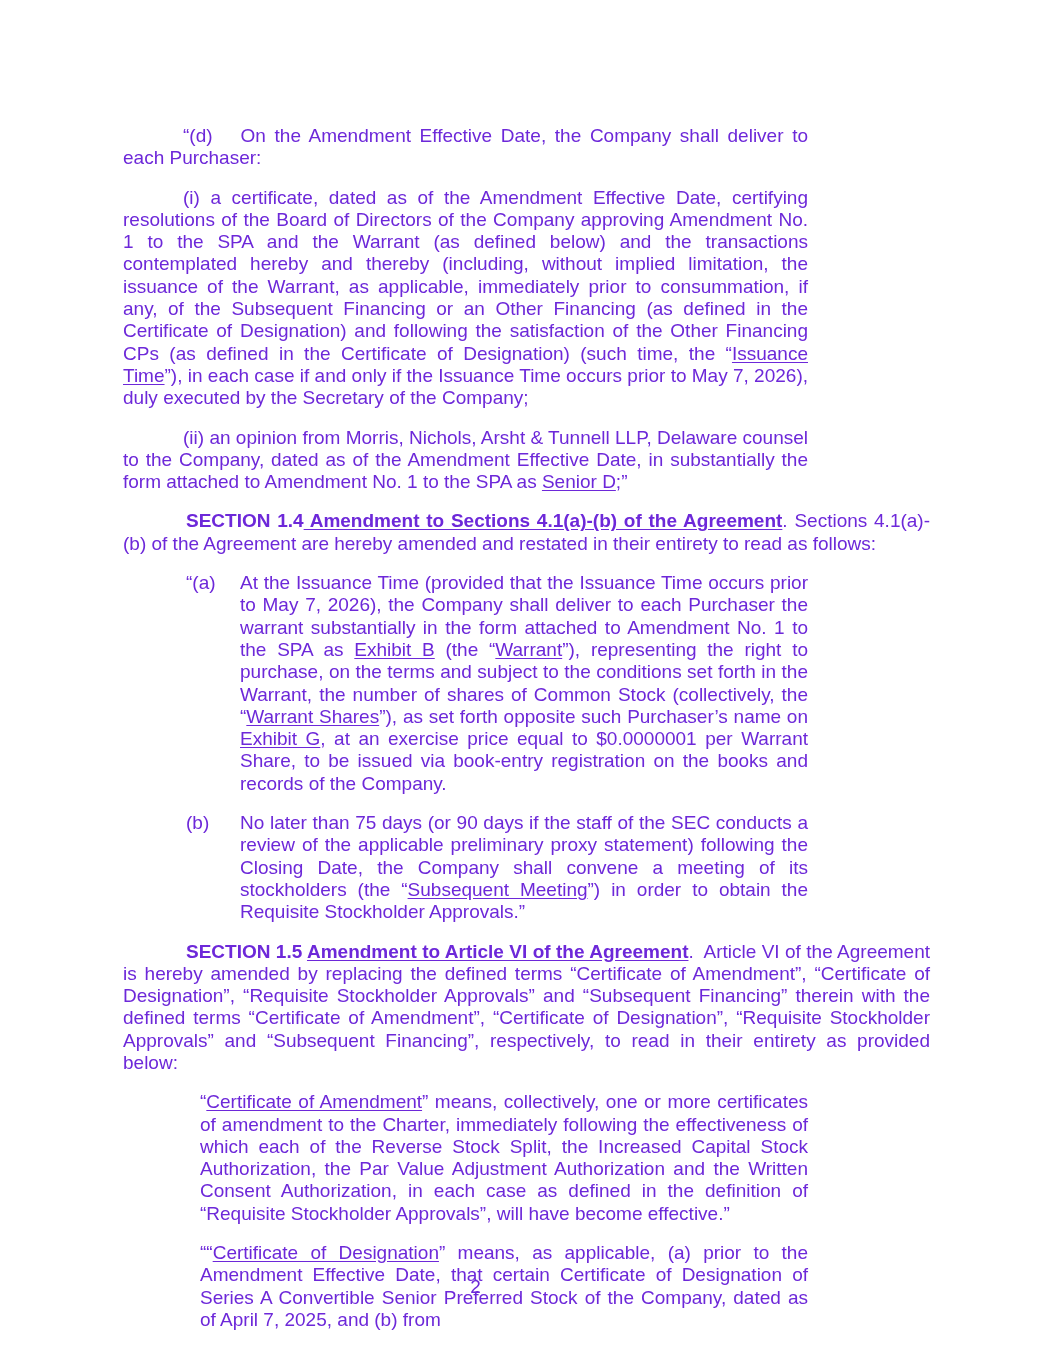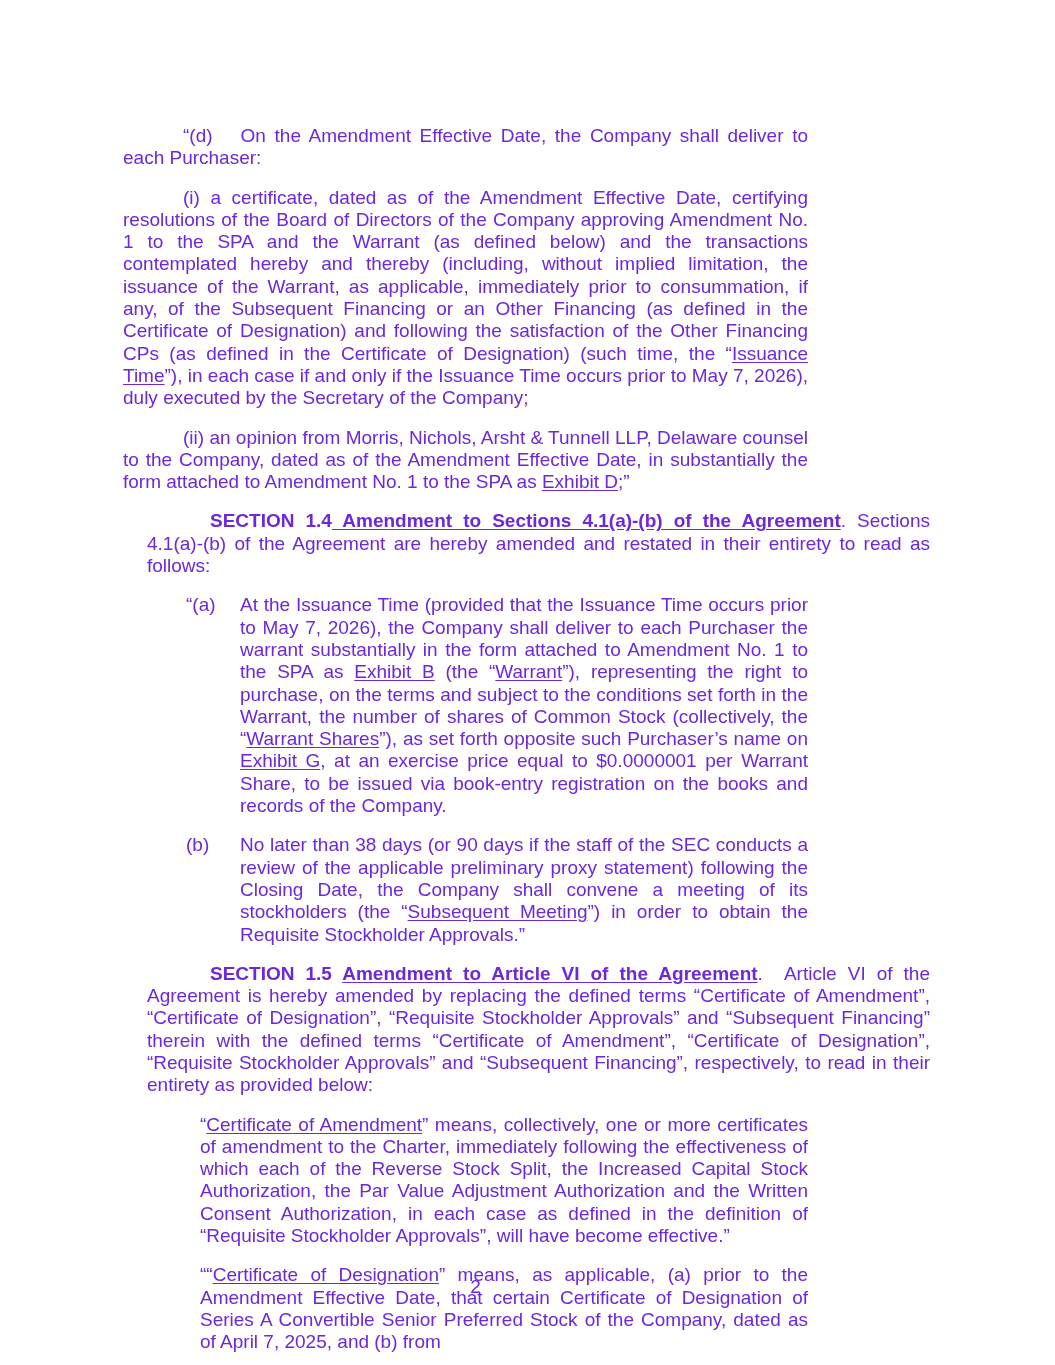--- a/index.html
+++ b/index.html
@@ -24,21 +24,21 @@
     top: 125px;
     width: 807px;
   }
   .para {
     margin: 0 0 17px 0;
     text-align: justify;
   }
   
   .quoted { margin-right: 122px; }
   .ind60  { text-indent: 60px; }
-  .ind63  { text-indent: 63px; margin-left: 24px; }
+  .ind63  { text-indent: 63px; }
   
   .listitem {
     position: relative;
     margin-left: 63px;
     margin-right: 122px;
     padding-left: 54px;
   }
   .listitem .label {
     position: absolute;
     left: 0;
@@ -63,32 +63,32 @@
 </head>
 <body>
 
 <div class="page">
   <div class="doc-body">
 
     <p class="para quoted ind60"><span>“(d)</span><span class="tab"></span><span>On the Amendment Effective Date, the Company shall deliver to each Purchaser:</span></p>
 
     <p class="para quoted ind60"><span>(i) a certificate, dated as of the Amendment Effective Date, certifying resolutions of the Board of Directors of the Company approving Amendment No. 1 to the SPA and the Warrant (as defined below) and the transactions contemplated hereby and thereby (including, without implied limitation, the issuance of the Warrant, as applicable, immediately prior to consummation, if any, of the Subsequent Financing or an Other Financing (as defined in the Certificate of Designation) and following the satisfaction of the Other Financing CPs (as defined in the Certificate of Designation) (such time, the “</span><span class="u">Issuance Time</span><span>”), in each case if and only if the Issuance Time occurs prior to May 7, 2026), duly executed by the Secretary of the Company;</span></p>
 
-    <p class="para quoted ind60"><span>(ii) an opinion from Morris, Nichols, Arsht &amp; Tunnell LLP, Delaware counsel to the Company, dated as of the Amendment Effective Date, in substantially the form attached to Amendment No. 1 to the SPA as </span><span class="u">Exhibit D</span><span>;”</span></p>
+    <p class="para quoted ind60"><span>(ii) an opinion from Morris, Nichols, Arsht &amp; Tunnell LLP, Delaware counsel to the Company, dated as of the Amendment Effective Date, in substantially the form attached to Amendment No. 1 to the SPA as </span><span class="u">Senior D</span><span>;”</span></p>
 
     <p class="para ind63"><span class="b">SECTION 1.4</span><span class="b u"> Amendment to Sections 4.1(a)-(b) of the Agreement</span><span>. Sections 4.1(a)-(b) of the Agreement are hereby amended and restated in their entirety to read as follows:</span></p>
 
     <div class="para listitem">
       <span class="label">“(a)</span>
       <span><span>At the Issuance Time (provided that the Issuance Time occurs prior to May 7, 2026), the Company shall deliver to each Purchaser the warrant substantially in the form attached to Amendment No. 1 to the SPA as </span><span class="u">Exhibit B</span><span> (the “</span><span class="u">Warrant</span><span>”), representing the right to purchase, on the terms and subject to the conditions set forth in the Warrant, the number of shares of Common Stock (collectively, the “</span><span class="u">Warrant Shares</span><span>”), as set forth opposite such Purchaser’s name on </span><span class="u">Exhibit G</span><span>, at an exercise price equal to $0.0000001 per Warrant Share, to be issued via book-entry registration on the books and records of the Company.</span></span>
     </div>
 
     <div class="para listitem">
       <span class="label">(b)</span>
-      <span><span>No later than 38 days (or 90 days if the staff of the SEC conducts a review of the applicable preliminary proxy statement) following the Closing Date, the Company shall convene a meeting of its stockholders (the “</span><span class="u">Subsequent Meeting</span><span>”) in order to obtain the Requisite Stockholder Approvals.”</span></span>
+      <span><span>No later than 75 days (or 90 days if the staff of the SEC conducts a review of the applicable preliminary proxy statement) following the Closing Date, the Company shall convene a meeting of its stockholders (the “</span><span class="u">Subsequent Meeting</span><span>”) in order to obtain the Requisite Stockholder Approvals.”</span></span>
     </div>
 
     <p class="para ind63"><span class="b">SECTION 1.5 </span><span class="b u">Amendment to Article VI of the Agreement</span><span>.&nbsp; Article VI of the Agreement is hereby amended by replacing the defined terms “Certificate of Amendment”, “Certificate of Designation”, “Requisite Stockholder Approvals” and “Subsequent Financing” therein with the defined terms “Certificate of Amendment”, “Certificate of Designation”, “Requisite Stockholder Approvals” and “Subsequent Financing”, respectively, to read in their entirety as provided below:</span></p>
 
     <p class="para defpara"><span>“</span><span class="u">Certificate of Amendment</span><span>” means, collectively, one or more certificates of amendment to the Charter, immediately following the effectiveness of which each of the Reverse Stock Split, the Increased Capital Stock Authorization, the Par Value Adjustment Authorization and the Written Consent Authorization, in each case as defined in the definition of “Requisite Stockholder Approvals”, will have become effective.”</span></p>
 
     <p class="para defpara"><span>““</span><span class="u">Certificate of Designation</span><span>” means, as applicable, (a) prior to the Amendment Effective Date, that certain Certificate of Designation of Series A Convertible Senior Preferred Stock of the Company, dated as of April 7, 2025, and (b) from</span></p>
 
   </div>
 

